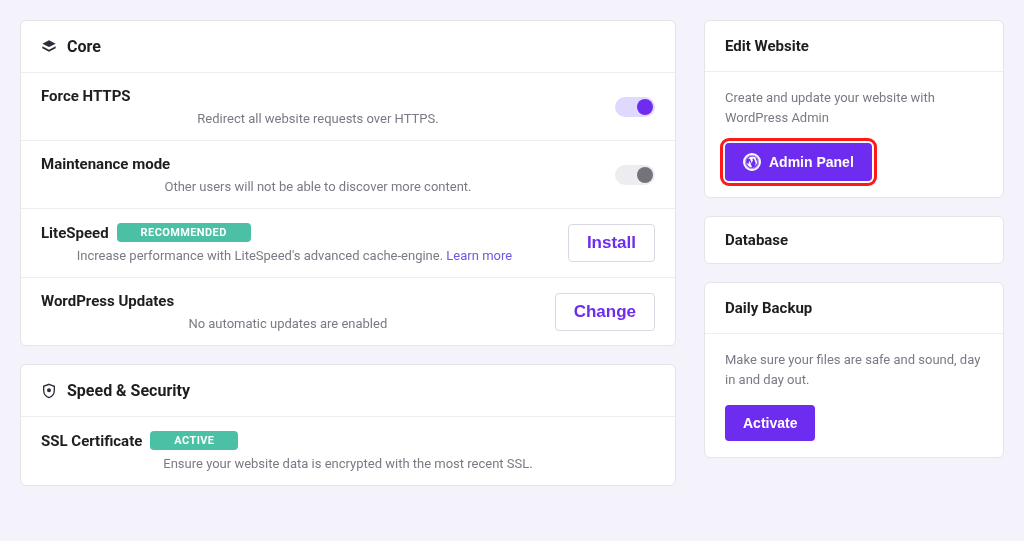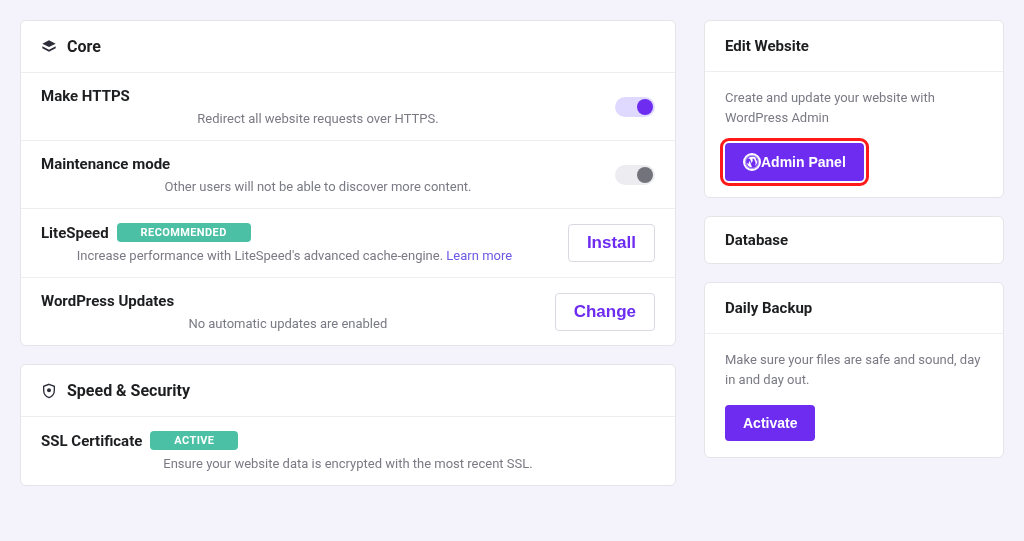--- a/index.html
+++ b/index.html
@@ -100,20 +100,21 @@
       background: #6d2cf0;
       border: none;
       color: #fff;
       font-weight: 700;
       font-size: 14px;
       padding: 10px 18px;
       border-radius: 4px;
       cursor: pointer;
       display: inline-flex;
       align-items: center;
+      gap: 8px;
     }
     .btn-primary.highlight {
       outline: 3px solid #ff1a1a;
       outline-offset: 2px;
     }
     .side-card .card-header { border-bottom: 1px solid #eceef1; }
     .side-body { padding: 16px 20px; }
     .side-desc { font-size: 13px; color: #7a7a85; margin-bottom: 16px; line-height: 1.5; }
     .side-title { font-size: 15px; font-weight: 700; color: #1d1e20; }
     .simple-card .card-body-no-header .side-title { margin: 0; }
@@ -135,21 +136,21 @@
         <span class="icon">
           <svg viewBox="0 0 24 24" width="16" height="16" fill="currentColor">
               <path d="M12 2l10 5-10 5L2 7l10-5zm-10 9l10 5 10-5v3l-10 5-10-5v-3z"></path>
             </svg>
         </span>
         <span class="title">Core</span>
       </div>
 
       <div class="row">
         <div class="row-text">
-          <div class="row-title">Make HTTPS</div>
+          <div class="row-title">Force HTTPS</div>
           <div class="row-desc">Redirect all website requests over HTTPS.</div>
         </div>
         <div class="toggle on">
             <div class="knob"></div>
           </div>
       </div>
 
       <div class="row">
         <div class="row-text">
           <div class="row-title">Maintenance mode</div>

